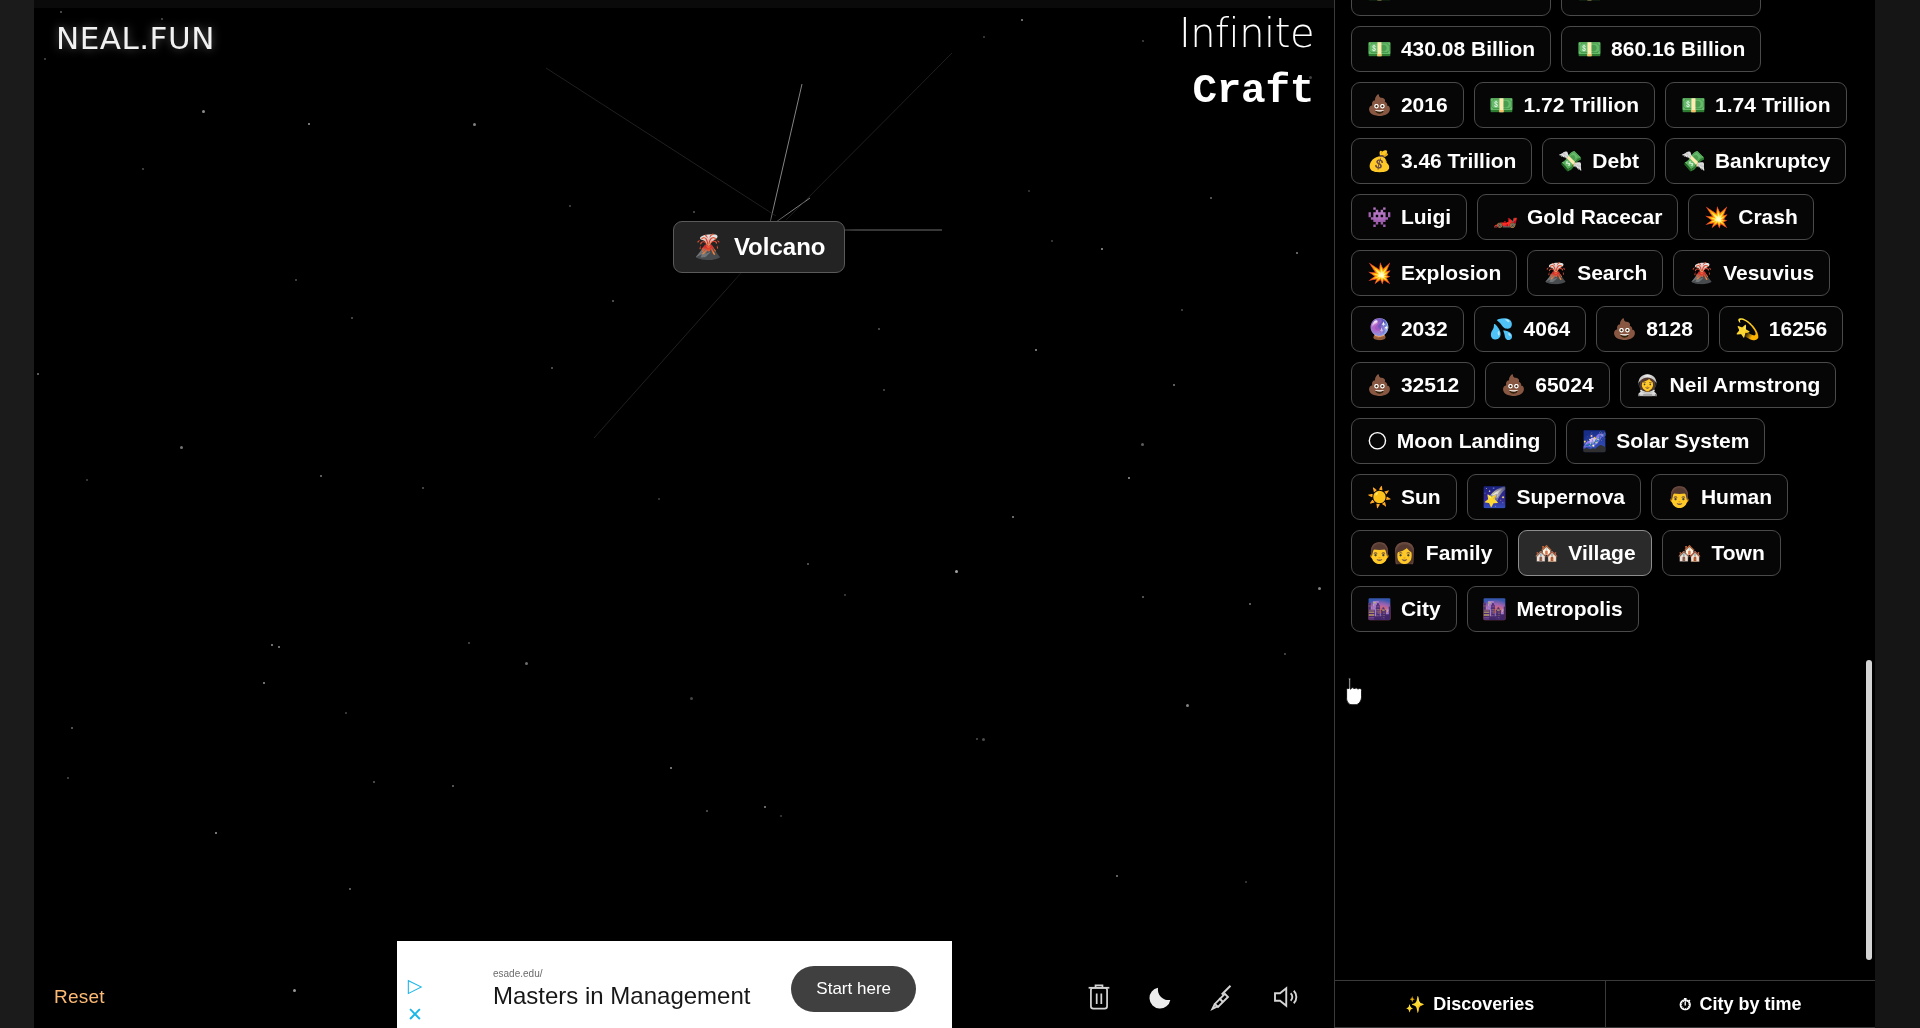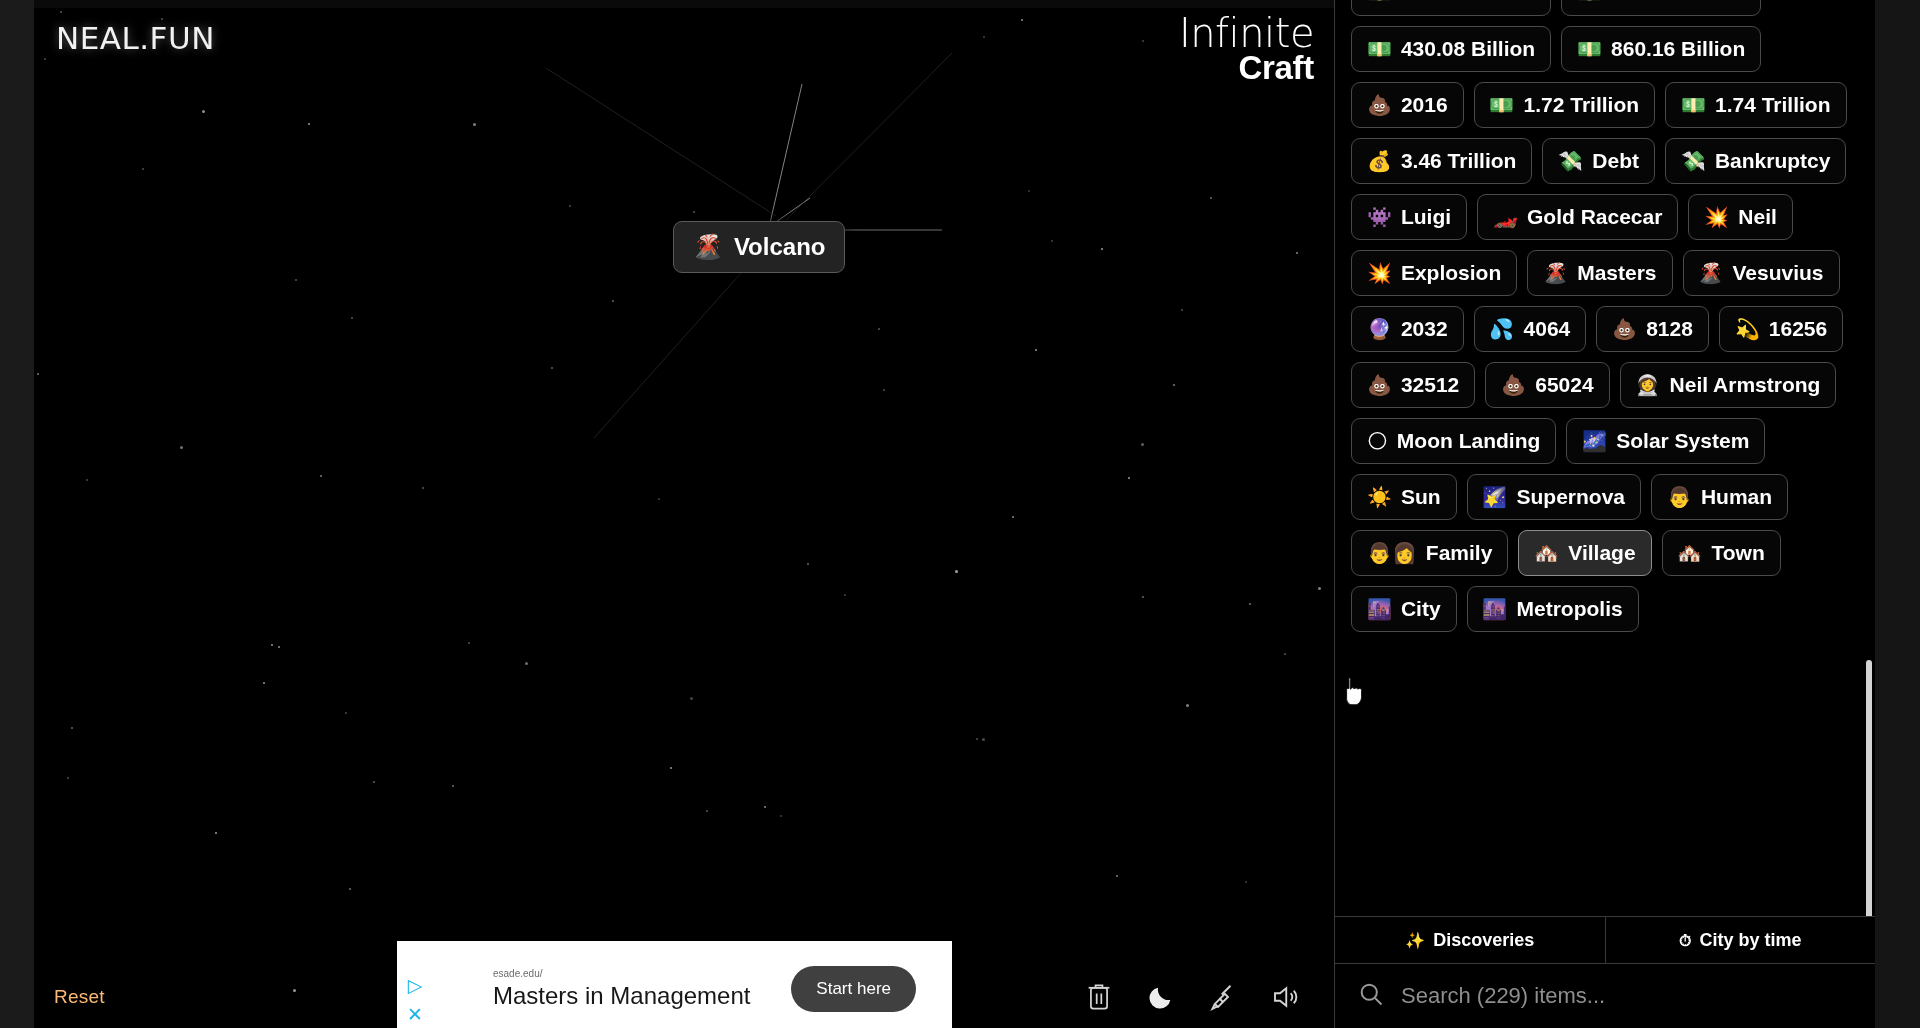--- a/index.html
+++ b/index.html
@@ -49,23 +49,24 @@
     position: absolute; right: 20px; top: 6px;
     text-align: right; line-height: .96;
     color: #fff;
   }
   .title .t1 {
     display: block; font-size: 40px; font-weight: 300;
     font-family: "DejaVu Sans", sans-serif;
     letter-spacing: -.5px;
   }
   .title .t2 {
-    display: block; font-size: 33px; font-weight: 700;
-    font-family: Liberation Sans, sans-serif;
+    display: block; font-size: 41px; font-weight: 700;
+    font-family: Liberation Mono, monospace;
     letter-spacing: -.3px;
+    margin-top: 20px;
   }
 
   .node {
     position: absolute;
     display: inline-flex; align-items: center; gap: 11px;
     padding: 11px 19px;
     border: 1px solid #5a5a5a;
     border-radius: 9px;
     background: #232323;
     color: #fff;
@@ -398,29 +399,29 @@
           <div class="item">
             <span class="emj">👾</span>
             <span>Luigi</span>
           </div>
           <div class="item">
             <span class="emj">🏎️</span>
             <span>Gold Racecar</span>
           </div>
           <div class="item">
             <span class="emj">💥</span>
-            <span>Neil</span>
+            <span>Crash</span>
           </div>
           <div class="item">
             <span class="emj">💥</span>
             <span>Explosion</span>
           </div>
           <div class="item">
             <span class="emj">🌋</span>
-            <span>Masters</span>
+            <span>Search</span>
           </div>
           <div class="item">
             <span class="emj">🌋</span>
             <span>Vesuvius</span>
           </div>
           <div class="item">
             <span class="emj">🔮</span>
             <span>2032</span>
           </div>
           <div class="item">
@@ -495,28 +496,19 @@
       <div class="tab">
         <span class="tico">✨</span>
         <span>Discoveries</span>
       </div>
       <div class="tab">
         <span class="tico">⏱</span>
         <span>City by time</span>
       </div>
     </div>
 
-    <div class="searchbar">
-      <span class="sicon">
-        <svg width="28" height="28" viewBox="0 0 24 24" fill="none" stroke="#9a9a9a" stroke-width="1.7">
-          <circle cx="10.5" cy="10.5" r="6.5"></circle>
-            <path d="M15.5 15.5L21 21"></path>
-        </svg>
-      </span>
-      <input class="search-input" type="text" placeholder="Search (229) items..." style="">
-    </div>
   </div>
 
   <svg class="cursor" style="left:1342px; top:676px;" viewBox="0 0 26 32">
     <path d="M7 2c1 0 1.6.8 1.6 1.8v9.5c.5-.9 1-1.6 2-1.6.9 0 1.5.6 1.7 1.3.4-.7 1-1.1 1.8-1.1.9 0 1.6.6 1.8 1.4.4-.6 1-.9 1.7-.9 1.2 0 2 .9 2 2.2v5.6c0 4.5-2.5 8.6-6.6 8.6H10c-3.1 0-5.4-3-5.4-6.4v-8.4c0-1 .6-1.7 1.5-1.7.4 0 .7.1.9.3V3.8C7 2.8 6 2 7 2z" fill="#ffffff" stroke="#111" stroke-width="1"></path>
   </svg>
 
 </div>
 
 </body></html>

